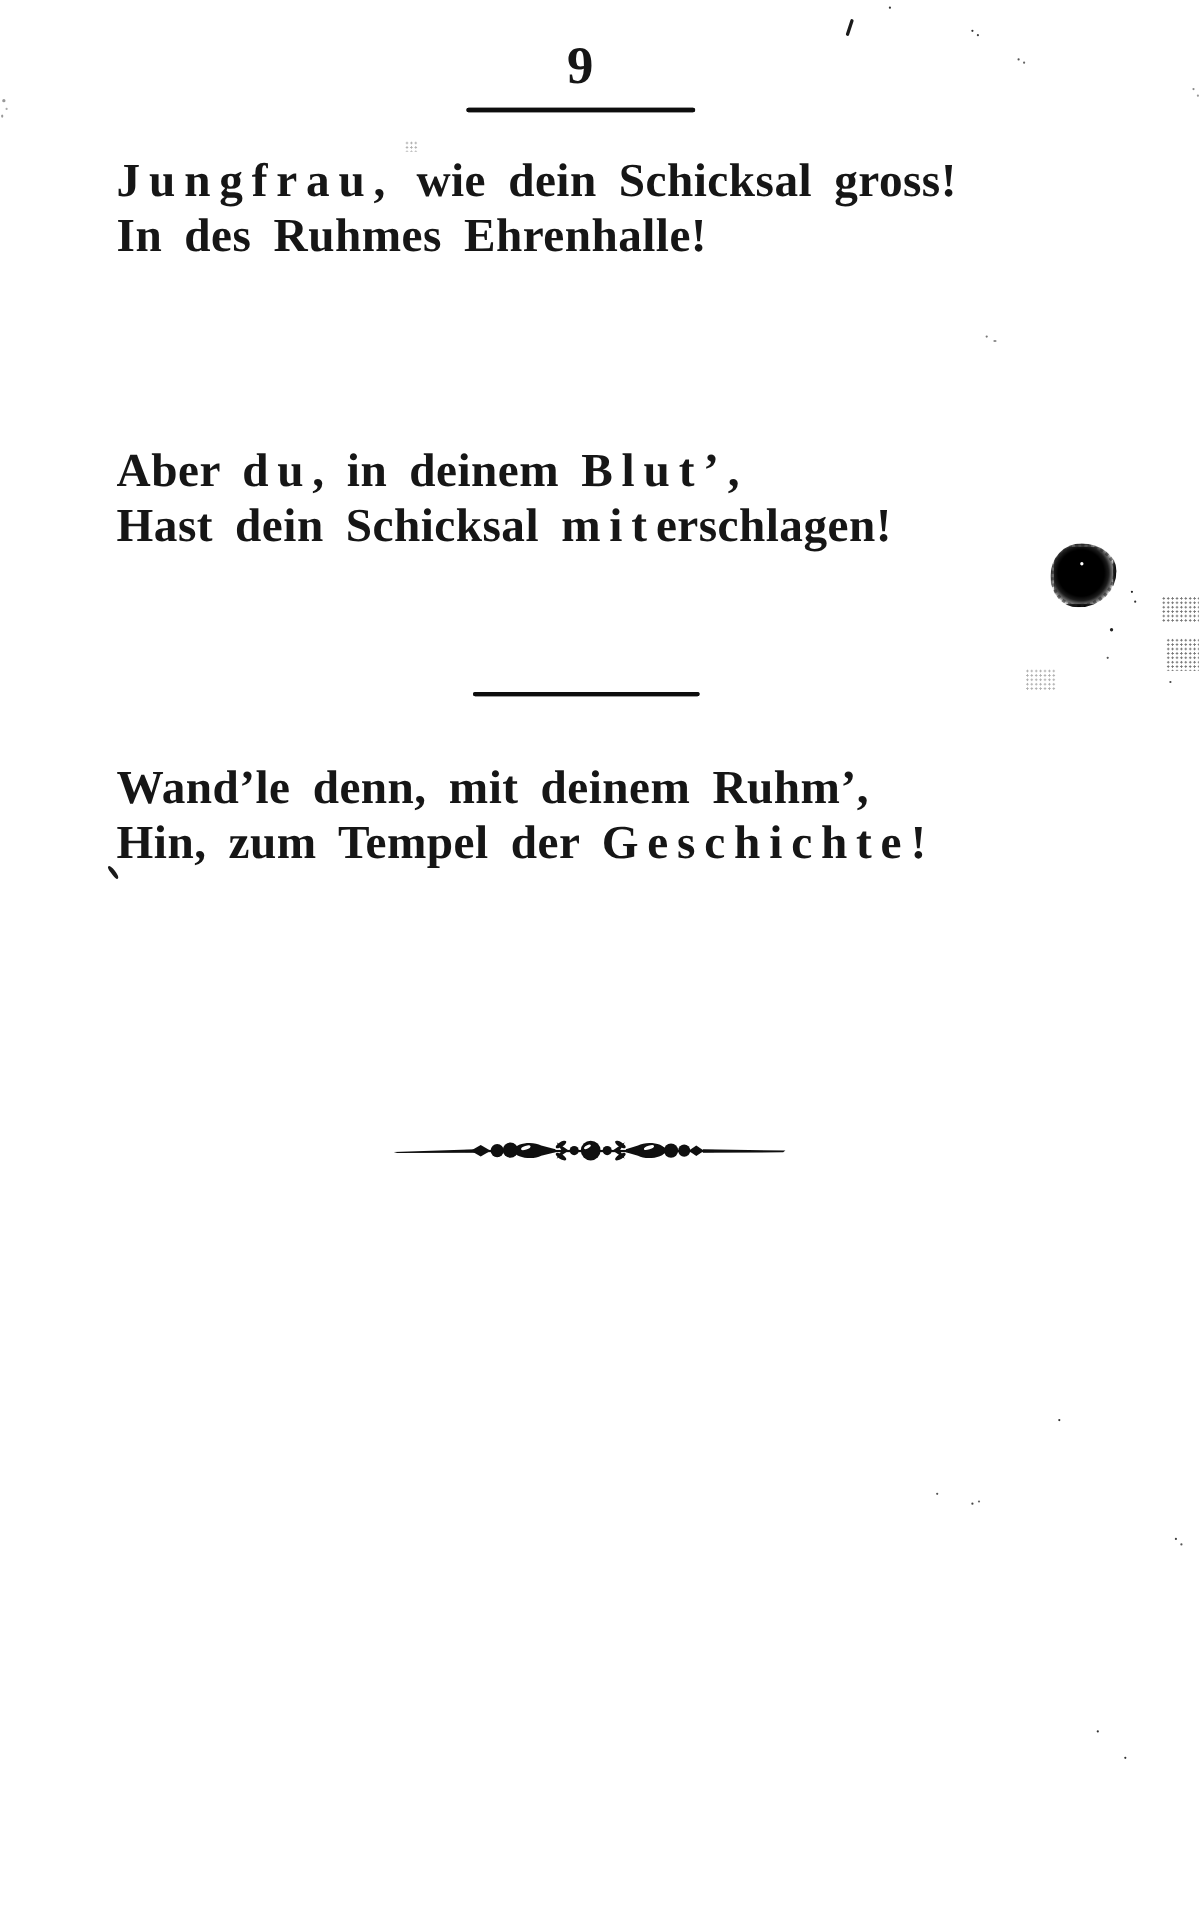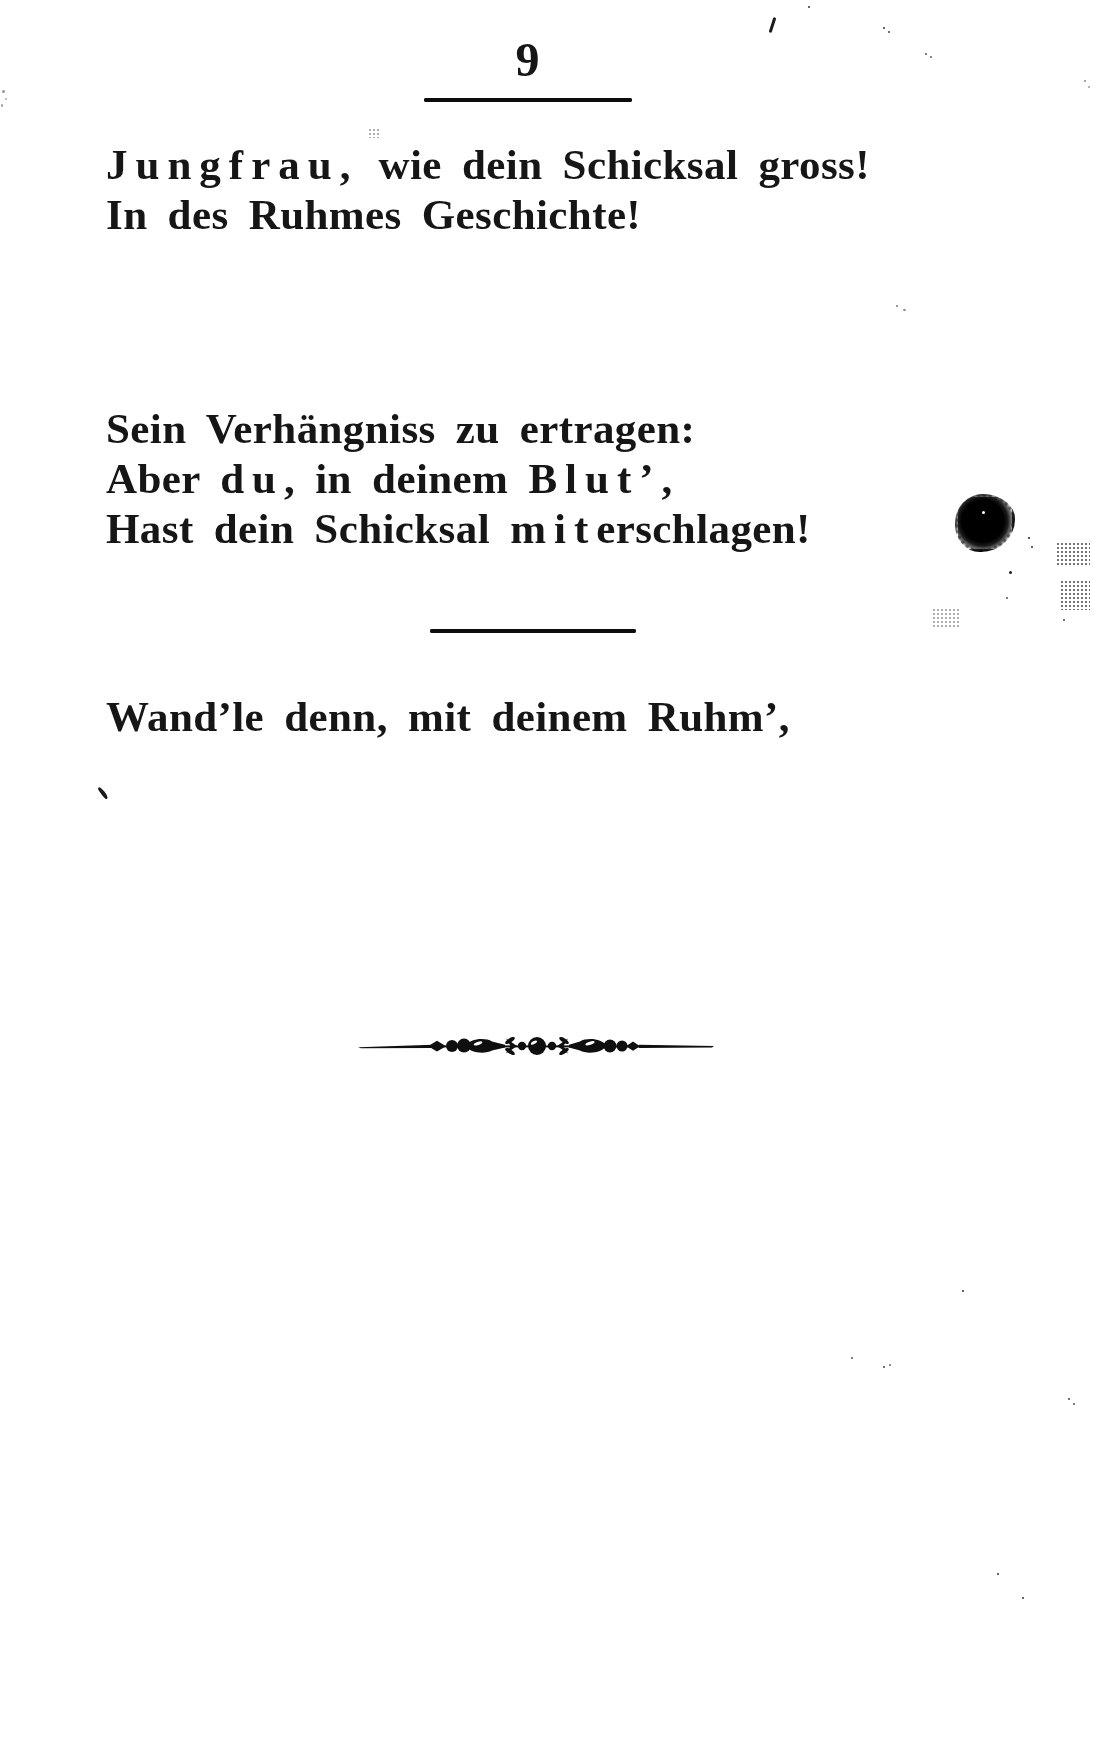--- a/index.html
+++ b/index.html
@@ -114,33 +114,33 @@
 
 <div class="page">
 
   <div class="pagehead">
     <div class="pagenum">9</div>
     <div class="rule head-rule"></div>
   </div>
 
   <div class="stanza stanza-1">
     <p class="indent"><span class="sperr">Jungfrau,</span><span> wie dein Schicksal gross!</span></p>
-    <p>In des Ruhmes Geschichte!</p>
+    <p>In des Ruhmes Ehrenhalle!</p>
   </div>
 
   <div class="stanza stanza-2">
-    <p>Sein Verhängniss zu ertragen:</p>
     <p class="indent"><span>Aber </span><span class="sperr">du</span><span>, in deinem </span><span class="sperr">Blut’</span><span>,</span></p>
     <p><span>Hast dein Schicksal </span><span class="sperr">mit</span><span>erschlagen!</span></p>
   </div>
 
   <div class="rule mid-rule"></div>
 
   <div class="stanza stanza-3">
     <p class="indent">Wand’le denn, mit deinem Ruhm’,</p>
+    <p><span>Hin, zum Tempel der </span><span class="sperr">Geschichte</span><span>!</span></p>
   </div>
 
   <svg class="ornament" viewBox="0 0 358 34" xmlns="http://www.w3.org/2000/svg" fill="#0f0f0f">
 
     <rect x="66" y="15.4" width="226" height="2"></rect>
 
     <polygon points="1,17.2 76,14.7 76,17.9 4,18.2"></polygon>
 
     <polygon points="71,16.2 80,10.8 89,16.2 80,21.4"></polygon>
     <circle cx="95" cy="16" r="6"></circle>

